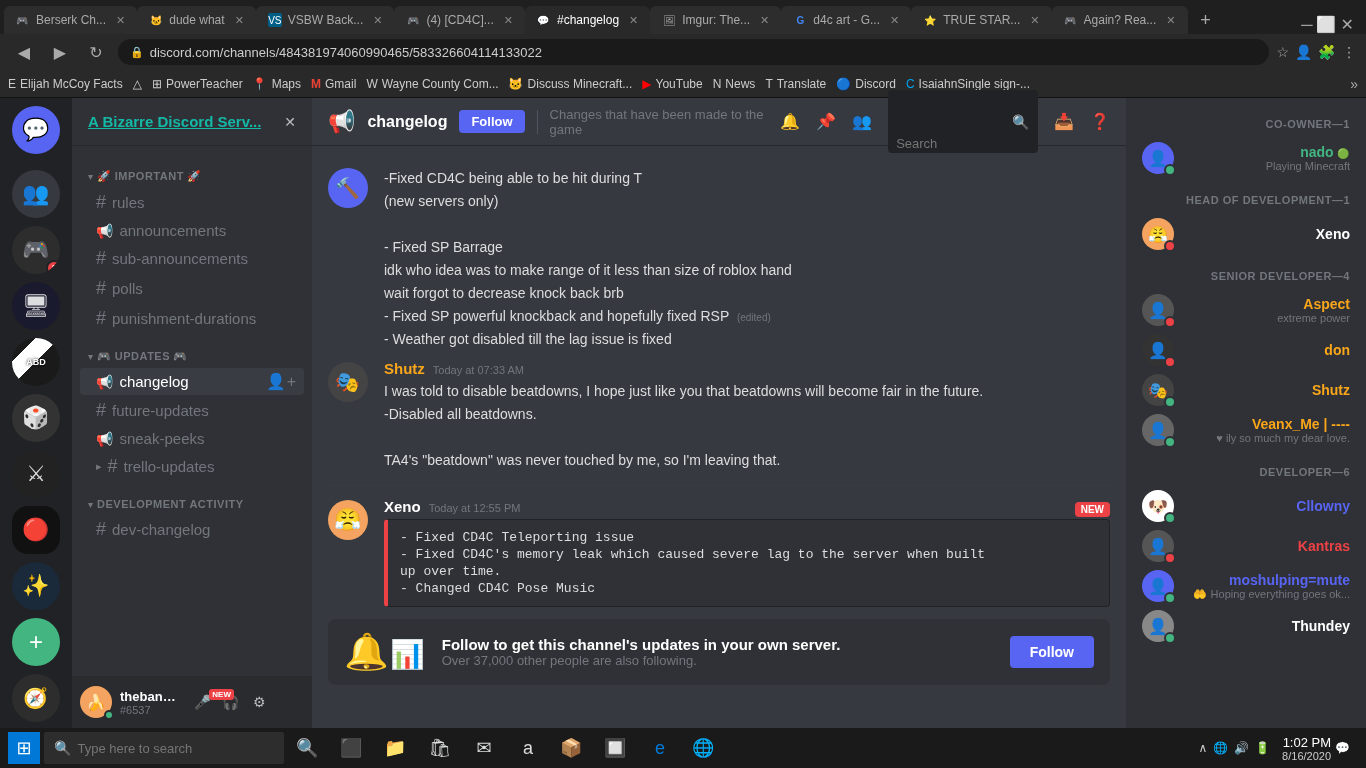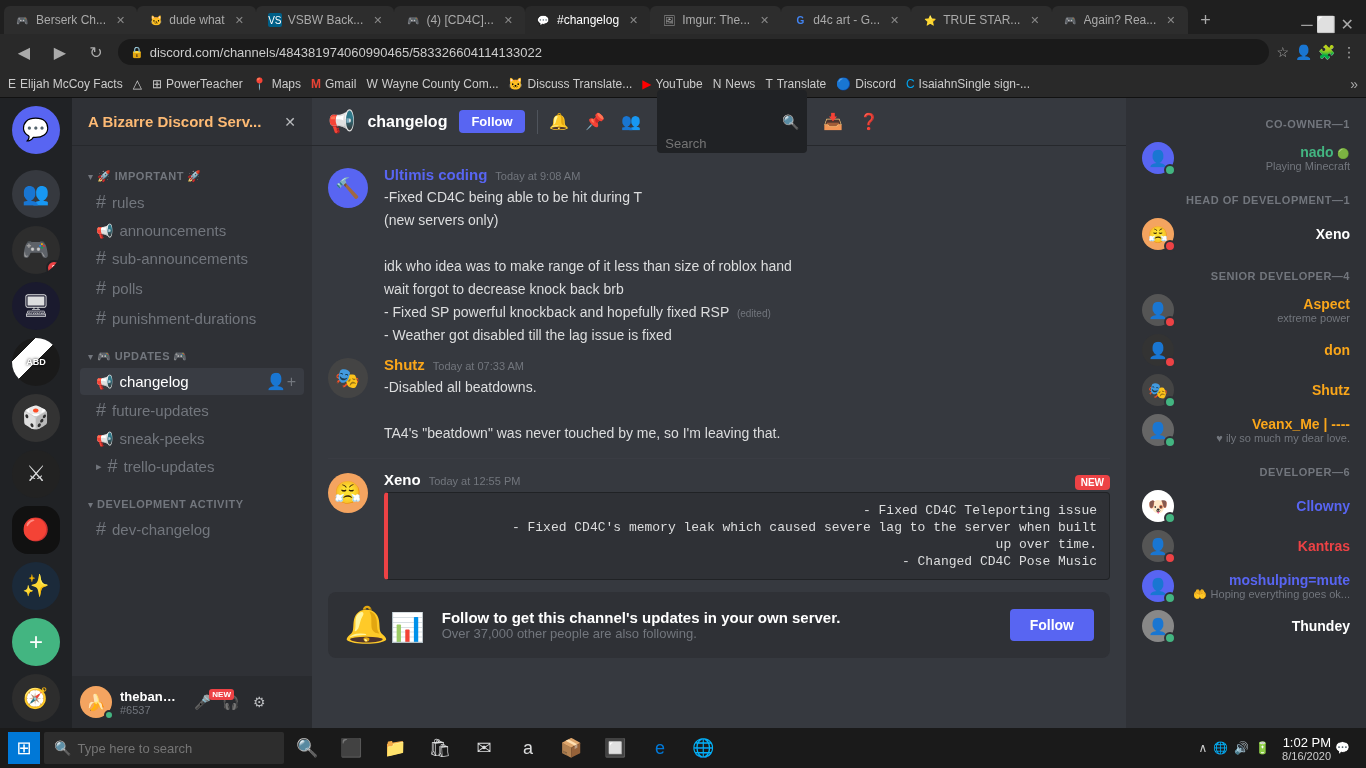--- a/index.html
+++ b/index.html
@@ -45,21 +45,21 @@
 
     
     .server-list { width: 72px; background: #202225; padding: 8px 12px; display: flex; flex-direction: column; gap: 8px; align-items: center; overflow-y: auto; flex-shrink: 0; }
     .server-icon { width: 48px; height: 48px; border-radius: 50%; background: #5865f2; display: flex; align-items: center; justify-content: center; font-size: 20px; cursor: pointer; overflow: hidden; flex-shrink: 0; position: relative; }
     .server-divider { width: 32px; height: 2px; background: #dcddde; border-radius: 1px; }
     .server-badge { position: absolute; bottom: -2px; right: -2px; background: #ed4245; color: white; font-size: 9px; width: 16px; height: 16px; border-radius: 50%; display: flex; align-items: center; justify-content: center; border: 2px solid #202225; }
 
     
     .channel-sidebar { width: 240px; background: #2f3136; display: flex; flex-direction: column; flex-shrink: 0; }
     .server-header { height: 48px; padding: 0 16px; display: flex; align-items: center; justify-content: space-between; border-bottom: 1px solid #26282c; cursor: pointer; }
-    .server-name { font-size: 15px; font-weight: 700; color: #fdba74; white-space: nowrap; overflow: hidden; text-overflow: ellipsis; }
+    .server-name { font-size: 15px; font-weight: 700; color: #14b8a6; white-space: nowrap; overflow: hidden; text-overflow: ellipsis; text-decoration: underline; }
     .server-header-icon { color: #b9bbbe; }
     .channels-list { flex: 1; overflow-y: auto; padding: 8px 0; }
     .channel-category { padding: 16px 8px 4px 16px; display: flex; align-items: center; gap: 4px; cursor: pointer; }
     .category-arrow { color: #72767d; font-size: 10px; }
     .category-label { font-size: 11px; font-weight: 700; color: #72767d; text-transform: uppercase; letter-spacing: 0.5px; }
     .channel-item { display: flex; align-items: center; padding: 4px 8px 4px 16px; cursor: pointer; border-radius: 4px; margin: 1px 8px; gap: 6px; color: #72767d; }
     .channel-item.active { background: #393c43; color: #fff; }
     .channel-hash { color: #72767d; font-size: 18px; font-weight: 300; flex-shrink: 0; }
     .channel-name { font-size: 15px; flex: 1; white-space: nowrap; overflow: hidden; text-overflow: ellipsis; }
     .channel-add { color: #72767d; font-size: 16px; margin-left: auto; }
@@ -95,21 +95,21 @@
     .msg-username { font-size: 15px; font-weight: 600; cursor: pointer; }
     .msg-username.blue { color: #5865f2; }
     .msg-username.white { color: #fff; }
     .msg-timestamp { font-size: 11px; color: #72767d; }
     .msg-text { font-size: 14px; line-height: 1.5; color: #dcddde; }
     .msg-text p { margin: 2px 0; }
     .msg-edited { font-size: 10px; color: #72767d; margin-left: 4px; }
     .msg-new-badge { position: absolute; right: 16px; top: 8px; background: #ed4245; color: white; font-size: 10px; font-weight: 700; padding: 2px 6px; border-radius: 4px; }
 
     .code-block { background: #2f3136; border: 1px solid #202225; border-left: 4px solid #ed4245; padding: 8px 12px; border-radius: 4px; font-family: 'Courier New', monospace; font-size: 13px; color: #dcddde; margin-top: 4px; }
-    .code-block p { margin: 2px 0; text-align: right; }
+    .code-block p { margin: 2px 0; }
 
     
     .follow-banner { margin: 8px 16px; background: #2f3136; border-radius: 8px; padding: 12px 16px; display: flex; align-items: center; gap: 16px; }
     .follow-banner-icon { font-size: 36px; }
     .follow-banner-text { flex: 1; }
     .follow-banner-title { font-size: 15px; font-weight: 600; color: #fff; }
     .follow-banner-sub { font-size: 13px; color: #72767d; }
     .follow-btn { background: #5865f2; color: white; border: none; padding: 8px 20px; border-radius: 4px; font-size: 14px; font-weight: 600; cursor: pointer; }
 
     
@@ -226,21 +226,21 @@
     <div class="bookmark-item">
       <span class="bookmark-favicon" style="color:#ea4335;font-weight:bold;">M</span>
       <span>Gmail</span>
     </div>
     <div class="bookmark-item">
       <span class="bookmark-favicon">W</span>
       <span>Wayne County Com...</span>
     </div>
     <div class="bookmark-item">
       <span class="bookmark-favicon">🐱</span>
-      <span>Discuss Translate...</span>
+      <span>Discuss Minecraft...</span>
     </div>
     <div class="bookmark-item">
       <span class="bookmark-favicon" style="color:#ff0000;">▶</span>
       <span>YouTube</span>
     </div>
     <div class="bookmark-item">
       <span class="bookmark-favicon">N</span>
       <span>News</span>
     </div>
     <div class="bookmark-item">
@@ -386,62 +386,61 @@
       </div>
     </div>
   </div>
 
   <div class="chat-main">
     <div class="chat-header">
       <span class="chat-header-hash">📢</span>
       <span class="chat-header-name">changelog</span>
       <button class="chat-header-follow">Follow</button>
       <div class="chat-header-divider"></div>
+      <span class="chat-header-desc">Changes that have been made to the game</span>
       <div class="chat-header-icons">
         <span class="chat-header-icon">🔔</span>
         <span class="chat-header-icon">📌</span>
         <span class="chat-header-icon">👥</span>
         <div class="search-box">
           <input type="text" placeholder="Search" style="">
           <span class="search-icon">🔍</span>
         </div>
         <span class="chat-header-icon">📥</span>
         <span class="chat-header-icon">❓</span>
       </div>
     </div>
 
     <div class="messages-container">
 
       <div class="message-group">
         <div class="msg-avatar" style="background:#5865f2;">🔨</div>
         <div class="msg-content">
-          <div class="msg-header">
-            <span class="msg-username blue">Ultimis coding</span>
-            <span class="msg-timestamp">Today at 9:08 AM</span>
-          </div>
           <div class="msg-text">
             <p>-Fixed CD4C being able to be hit during T</p>
             <p>(new servers only)</p>
             <p>&nbsp;</p>
+            <p>- Fixed SP Barrage</p>
             <p>idk who idea was to make range of it less than size of roblox hand</p>
             <p>wait forgot to decrease knock back brb</p>
             <p>- Fixed SP powerful knockback and hopefully fixed RSP <span class="msg-edited">(edited)</span></p>
             <p>- Weather got disabled till the lag issue is fixed</p>
           </div>
         </div>
       </div>
 
       <div class="message-group">
         <div class="msg-avatar" style="background:#444;border-radius:50%;">🎭</div>
         <div class="msg-content">
           <div class="msg-header">
             <span class="msg-username" style="color:#faa61a;">Shutz</span>
             <span class="msg-timestamp">Today at 07:33 AM</span>
           </div>
           <div class="msg-text">
+            <p>I was told to disable beatdowns, I hope just like you that beatdowns will become fair in the future.</p>
             <p>-Disabled all beatdowns.</p>
             <p>&nbsp;</p>
             <p>TA4's "beatdown" was never touched by me, so I'm leaving that.</p>
           </div>
         </div>
       </div>
 
       <div style="display:flex;align-items:center;gap:8px;padding:8px 16px;">
         <div style="flex:1;height:1px;background:#3a3c43;"></div>
       </div>

